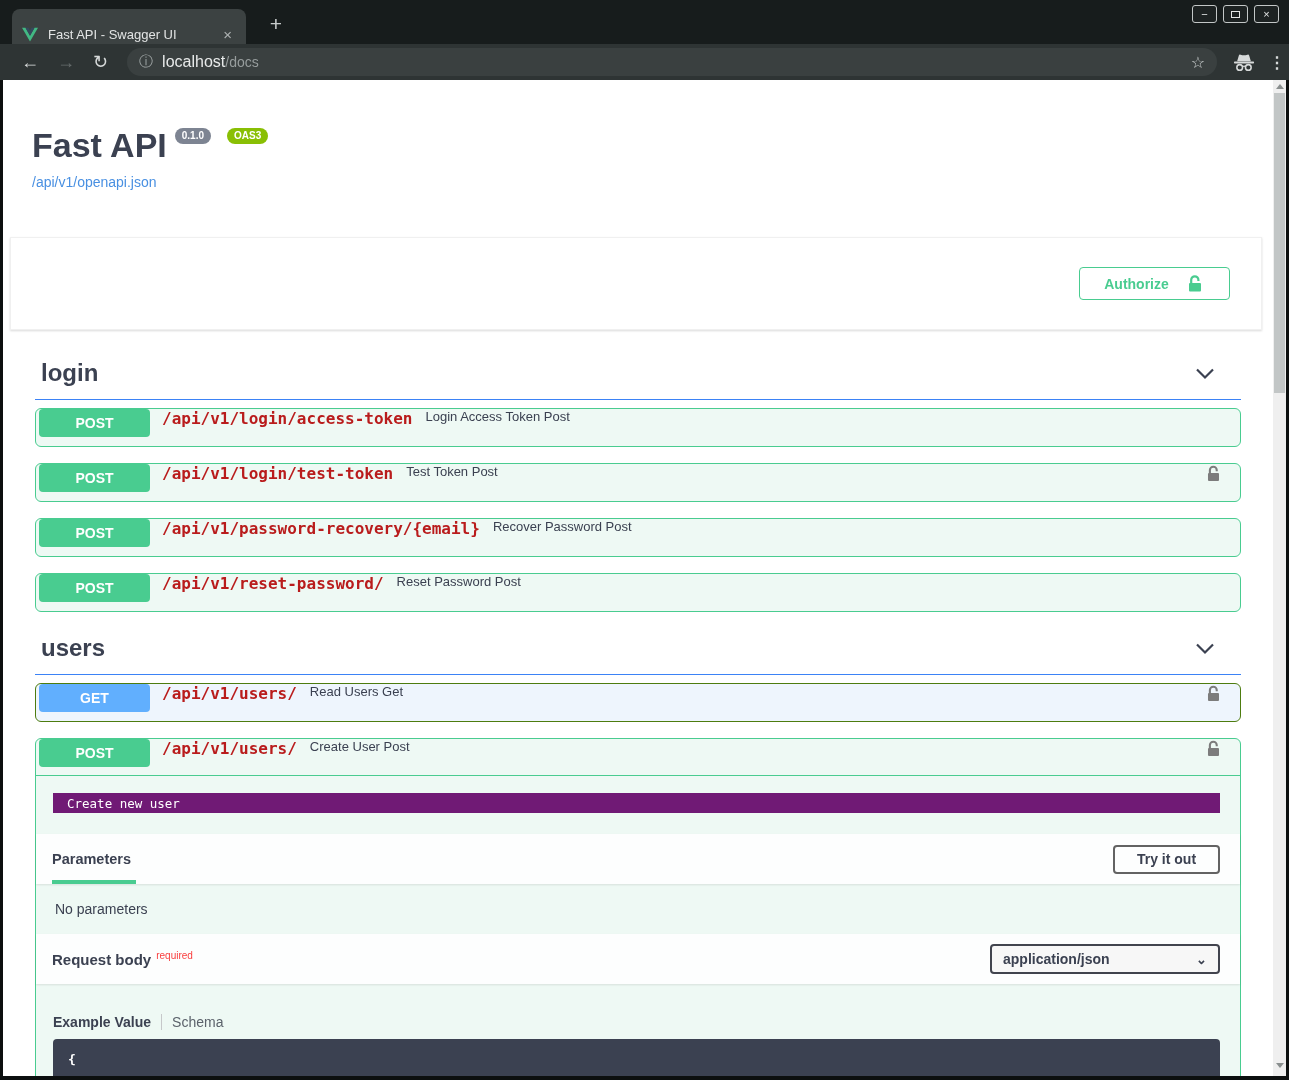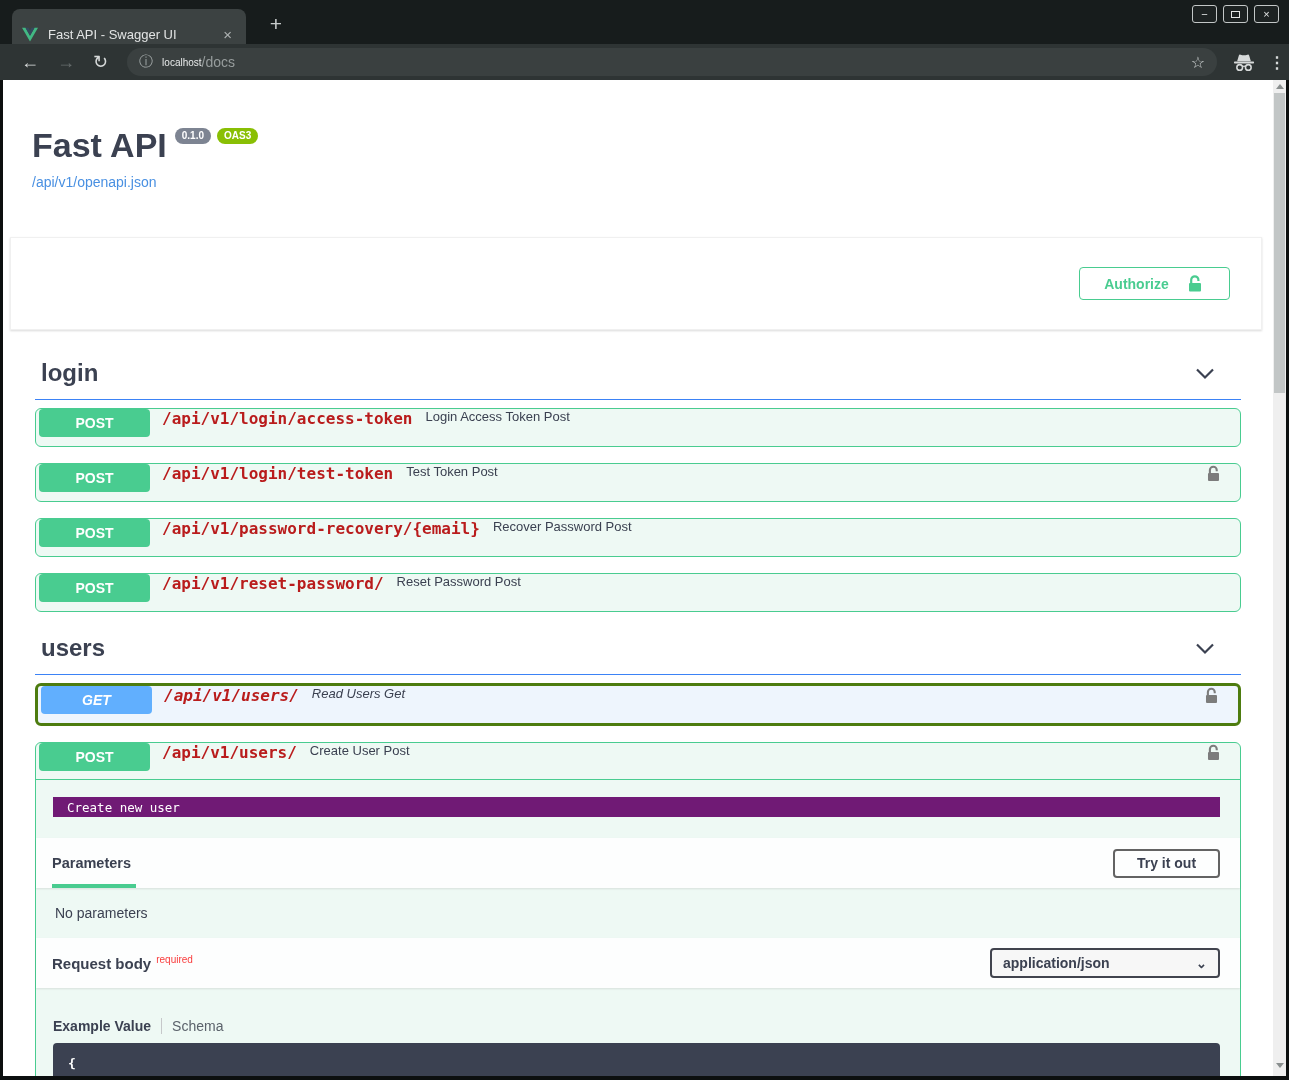--- a/index.html
+++ b/index.html
@@ -19,42 +19,42 @@
              font-size:11px; display:flex; align-items:center; justify-content:center; line-height:1; background:#1d2222; }
   .win-btn .sq { width:9px; height:7px; border:1px solid #e6e8e8; display:block; }
 
   .toolbar { position:absolute; top:44px; left:0; width:1289px; height:36px; background:#2e3434;
              display:flex; align-items:center; padding:0 12px; }
   .nav-ico { font-size:18px; color:#d7dada; margin:0 9px; line-height:1; }
   .nav-ico.disabled { color:#676d6d; }
   .urlbar { height:28px; flex:0 0 1090px; margin-left:10px; background:#3a4040; border-radius:14px;
             display:flex; align-items:center; padding:0 12px; }
   .info-ico { color:#a2a8a8; font-size:14px; margin-right:9px; }
-  .url-host { color:#e8eaea; font-size:10px; }
+  .url-host { color:#e8eaea; font-size:16px; }
   .url-path { color:#979d9d; font-size:14px; }
   .star-ico { margin-left:auto; color:#ced2d2; font-size:16px; }
   .incog { margin-left:16px; display:flex; align-items:center; }
   .kebab { margin-left:14px; color:#d7dada; font-size:16px; font-weight:bold; letter-spacing:0; }
 
   
   .page { position:absolute; top:80px; left:3px; width:1283px; height:996px; background:#ffffff; overflow:hidden; }
   .page-bottom-edge { position:absolute; bottom:0; left:0; width:1289px; height:4px; background:#0c0f0f; }
 
   
   .scrollbar { position:absolute; top:0; right:0; width:13px; height:100%; background:#efefef; z-index:30; }
   .sb-arrow { position:absolute; left:0; width:13px; height:13px; display:flex; align-items:center; justify-content:center; }
   .sb-arrow.up { top:0; } .sb-arrow.down { bottom:4px; }
   .tri-up { width:0; height:0; border-left:4px solid transparent; border-right:4px solid transparent; border-bottom:5px solid #8a8f8f; }
   .tri-down { width:0; height:0; border-left:4px solid transparent; border-right:4px solid transparent; border-top:5px solid #8a8f8f; }
   .sb-thumb { position:absolute; left:1px; top:13px; width:11px; height:300px; background:#c2c6c6; }
 
   
   .api-info { position:absolute; left:29px; top:46px; }
   .api-title { font-size:34px; font-weight:bold; color:#3b4151; display:flex; align-items:flex-start; }
-  .badges { display:flex; gap:6px; margin-left:8px; margin-top:2px; }
+  .badges { display:flex; gap:16px; margin-left:8px; margin-top:2px; }
   .badge { font-size:10px; font-weight:bold; color:#fff; border-radius:10px; padding:3px 7px; line-height:1; }
   .badge.version { background:#7d8492; }
   .badge.oas { background:#89bf04; }
   .spec-link { display:inline-block; margin-top:9px; font-size:14px; color:#4990e2; text-decoration:none; }
 
   
   .scheme-bar { position:absolute; left:7px; top:157px; width:1252px; height:93px; background:#fff;
                 border:1px solid rgba(0,0,0,0.06); box-shadow:0 1px 2px rgba(0,0,0,0.15);
                 display:flex; align-items:center; justify-content:flex-end; padding-right:31px; }
   .authorize-btn { width:151px; height:33px; border:1.5px solid #49cc90; border-radius:4px; background:#fff;
@@ -63,21 +63,21 @@
 
   
   .wrap { position:absolute; left:32px; top:273px; width:1206px; }
   .section-head { display:flex; align-items:center; justify-content:space-between;
                   border-bottom:1px solid #3b82f6; padding:6px 26px 12px 6px; margin-bottom:8px; }
   .section-title { font-size:24px; font-weight:bold; color:#3b4151; }
   .section + .section { margin-top:5px; }
 
   .opblock { border-radius:6px; margin-bottom:16px; }
   .opblock.post { border:1px solid #49cc90; background:#eef9f4; }
-  .opblock.get  { border:3px solid #4d7c0f; background:#eef5fd;font-style:italic; }
+  .opblock.get  { border:1px solid #4d7c0f; background:#eef5fd; }
   .opblock-summary { height:37px; display:flex; align-items:flex-start; padding:0 10px 13px 3px; }
   .opblock.is-open .opblock-summary { border-bottom:1px solid #49cc90; }
   .method-badge { width:111px; height:28px; border-radius:4px; color:#fff; font-weight:bold; font-size:14px;
                   display:flex; align-items:center; justify-content:center; flex:none; }
   .ep-path { margin-left:12px; font-family:"DejaVu Sans Mono", monospace; font-weight:bold; font-size:16px; color:#b91c1c; }
   .ep-summary { margin-left:13px; font-size:13px; color:#3b4151; }
   .lock { margin-left:auto; margin-right:7px; flex:none; }
 
   
   .op-body { }

